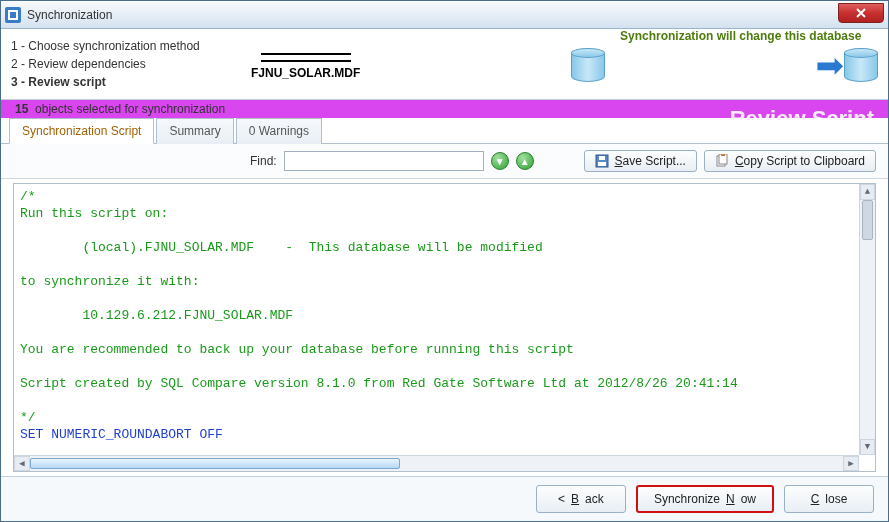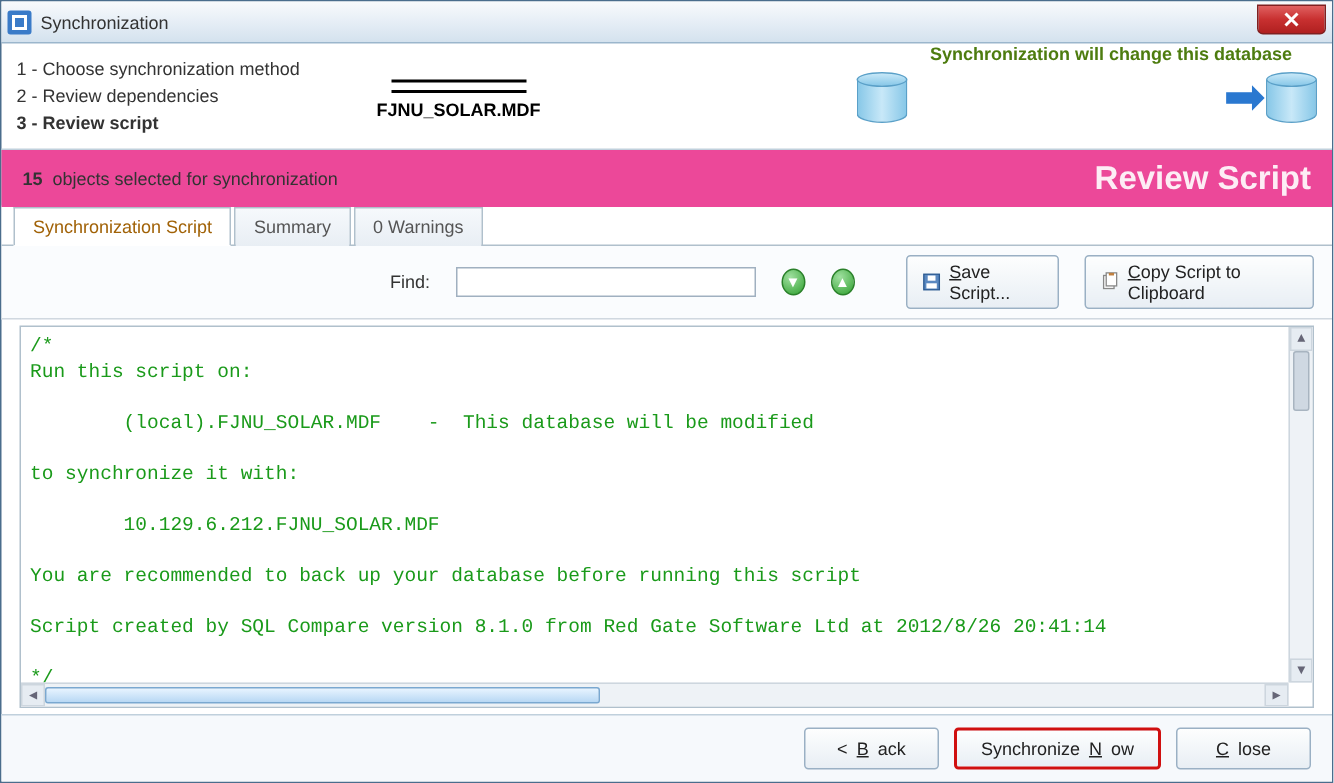--- a/index.html
+++ b/index.html
@@ -101,22 +101,22 @@
     position: absolute;
     right: 8px; top: 28px;
     color: #4d7c0f; font-weight: bold;
     font-size: 12px;
     width: 260px; text-align: left;
   }
   .db-flow .target {
     position: relative;
   }
   .summary-bar {
-    background: #ec4899;
-    padding: 12px 14px;
+    background: #d946ef;
+    padding: 2px 14px;
     position: relative;
     color:#333;
   }
   .summary-bar b { font-weight:bold; }
   .review-watermark {
     position:absolute; right:14px; top:6px;
     color:#fff; font-size:22px; font-weight:bold;
     opacity:0.9;
     margin-left:47px;
   }
@@ -141,21 +141,21 @@
   .tab.active {
     background:#fff;
     border-bottom:1px solid #fff;
     color:#a16207;
   }
   .find-bar {
     display:flex;
     align-items:center;
     padding:6px 12px;
     border-bottom:1px solid #d0d8e0;
-    gap:17px;
+    gap:7px;
     background:#fafcfe;
   }
   .find-bar .spacer { flex:0 0 230px; }
   .find-label { color:#333; }
   .find-input {
     flex:0 0 200px;
     height:20px;
     border:1px solid #a0b0c0;
     padding:0 4px;
   }

